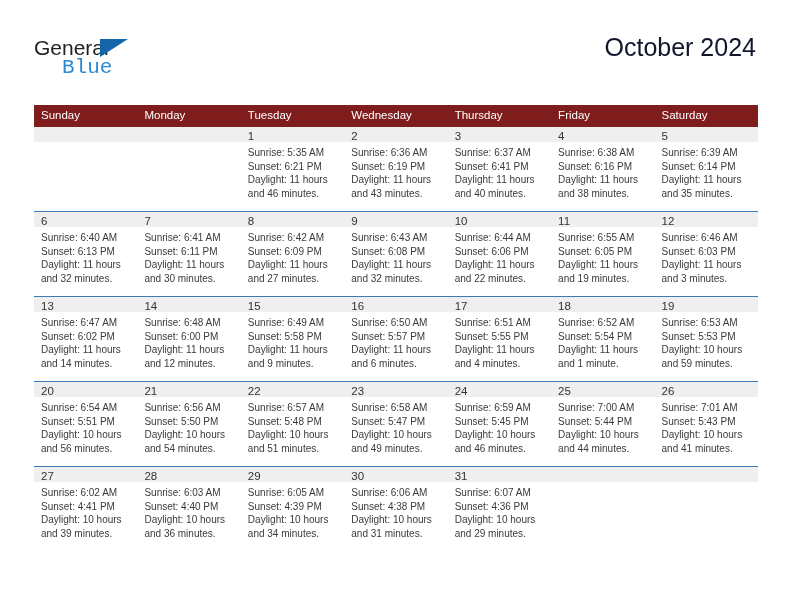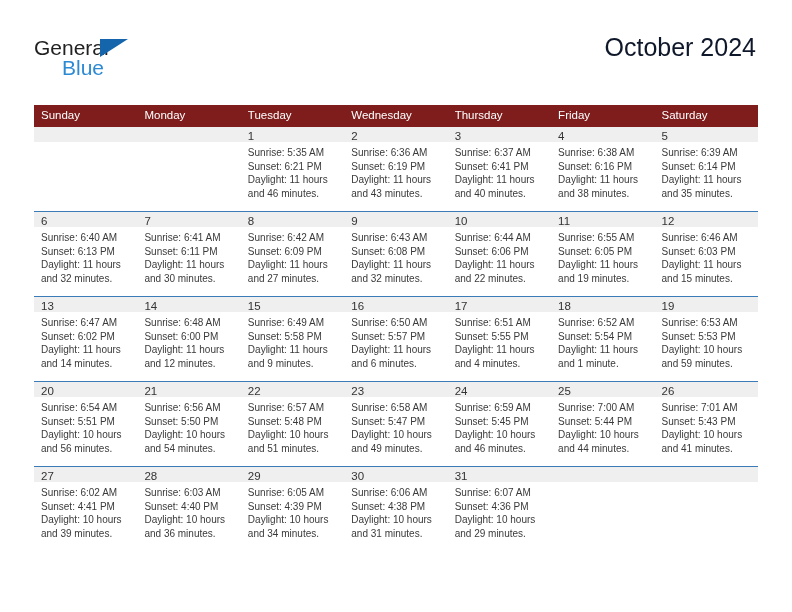--- a/index.html
+++ b/index.html
@@ -55,21 +55,21 @@
     border-left: 28px solid #1565ad;
     border-bottom: 18px solid transparent;
   }
   .logo-blue {
     position: absolute;
     left: 28px;
     top: 20px;
     font-size: 21px;
     color: #2c8ad4;
     line-height: 24px;
-    font-family: Liberation Sans, sans-serif;
+    font-family: Liberation Mono, monospace;
   }
   .title-block {
     position: absolute;
     right: 36px;
     top: 32px;
     text-align: right;
   }
   .cal-title {
     font-size: 25px;
     color: #0f172a;
@@ -307,21 +307,21 @@
               </div>
             </div>
           </td>
           <td>
             <div class="daycell">
               <div class="daynum">12</div>
               <div class="info">
                 <div>Sunrise: 6:46 AM</div>
                 <div>Sunset: 6:03 PM</div>
                 <div>Daylight: 11 hours</div>
-                <div>and 15 minutes.</div>
+                <div>and 3 minutes.</div>
               </div>
             </div>
           </td>
         </tr>
         <tr class="week-row">
           <td>
             <div class="daycell">
               <div class="daynum">13</div>
               <div class="info">
                 <div>Sunrise: 6:47 AM</div>

